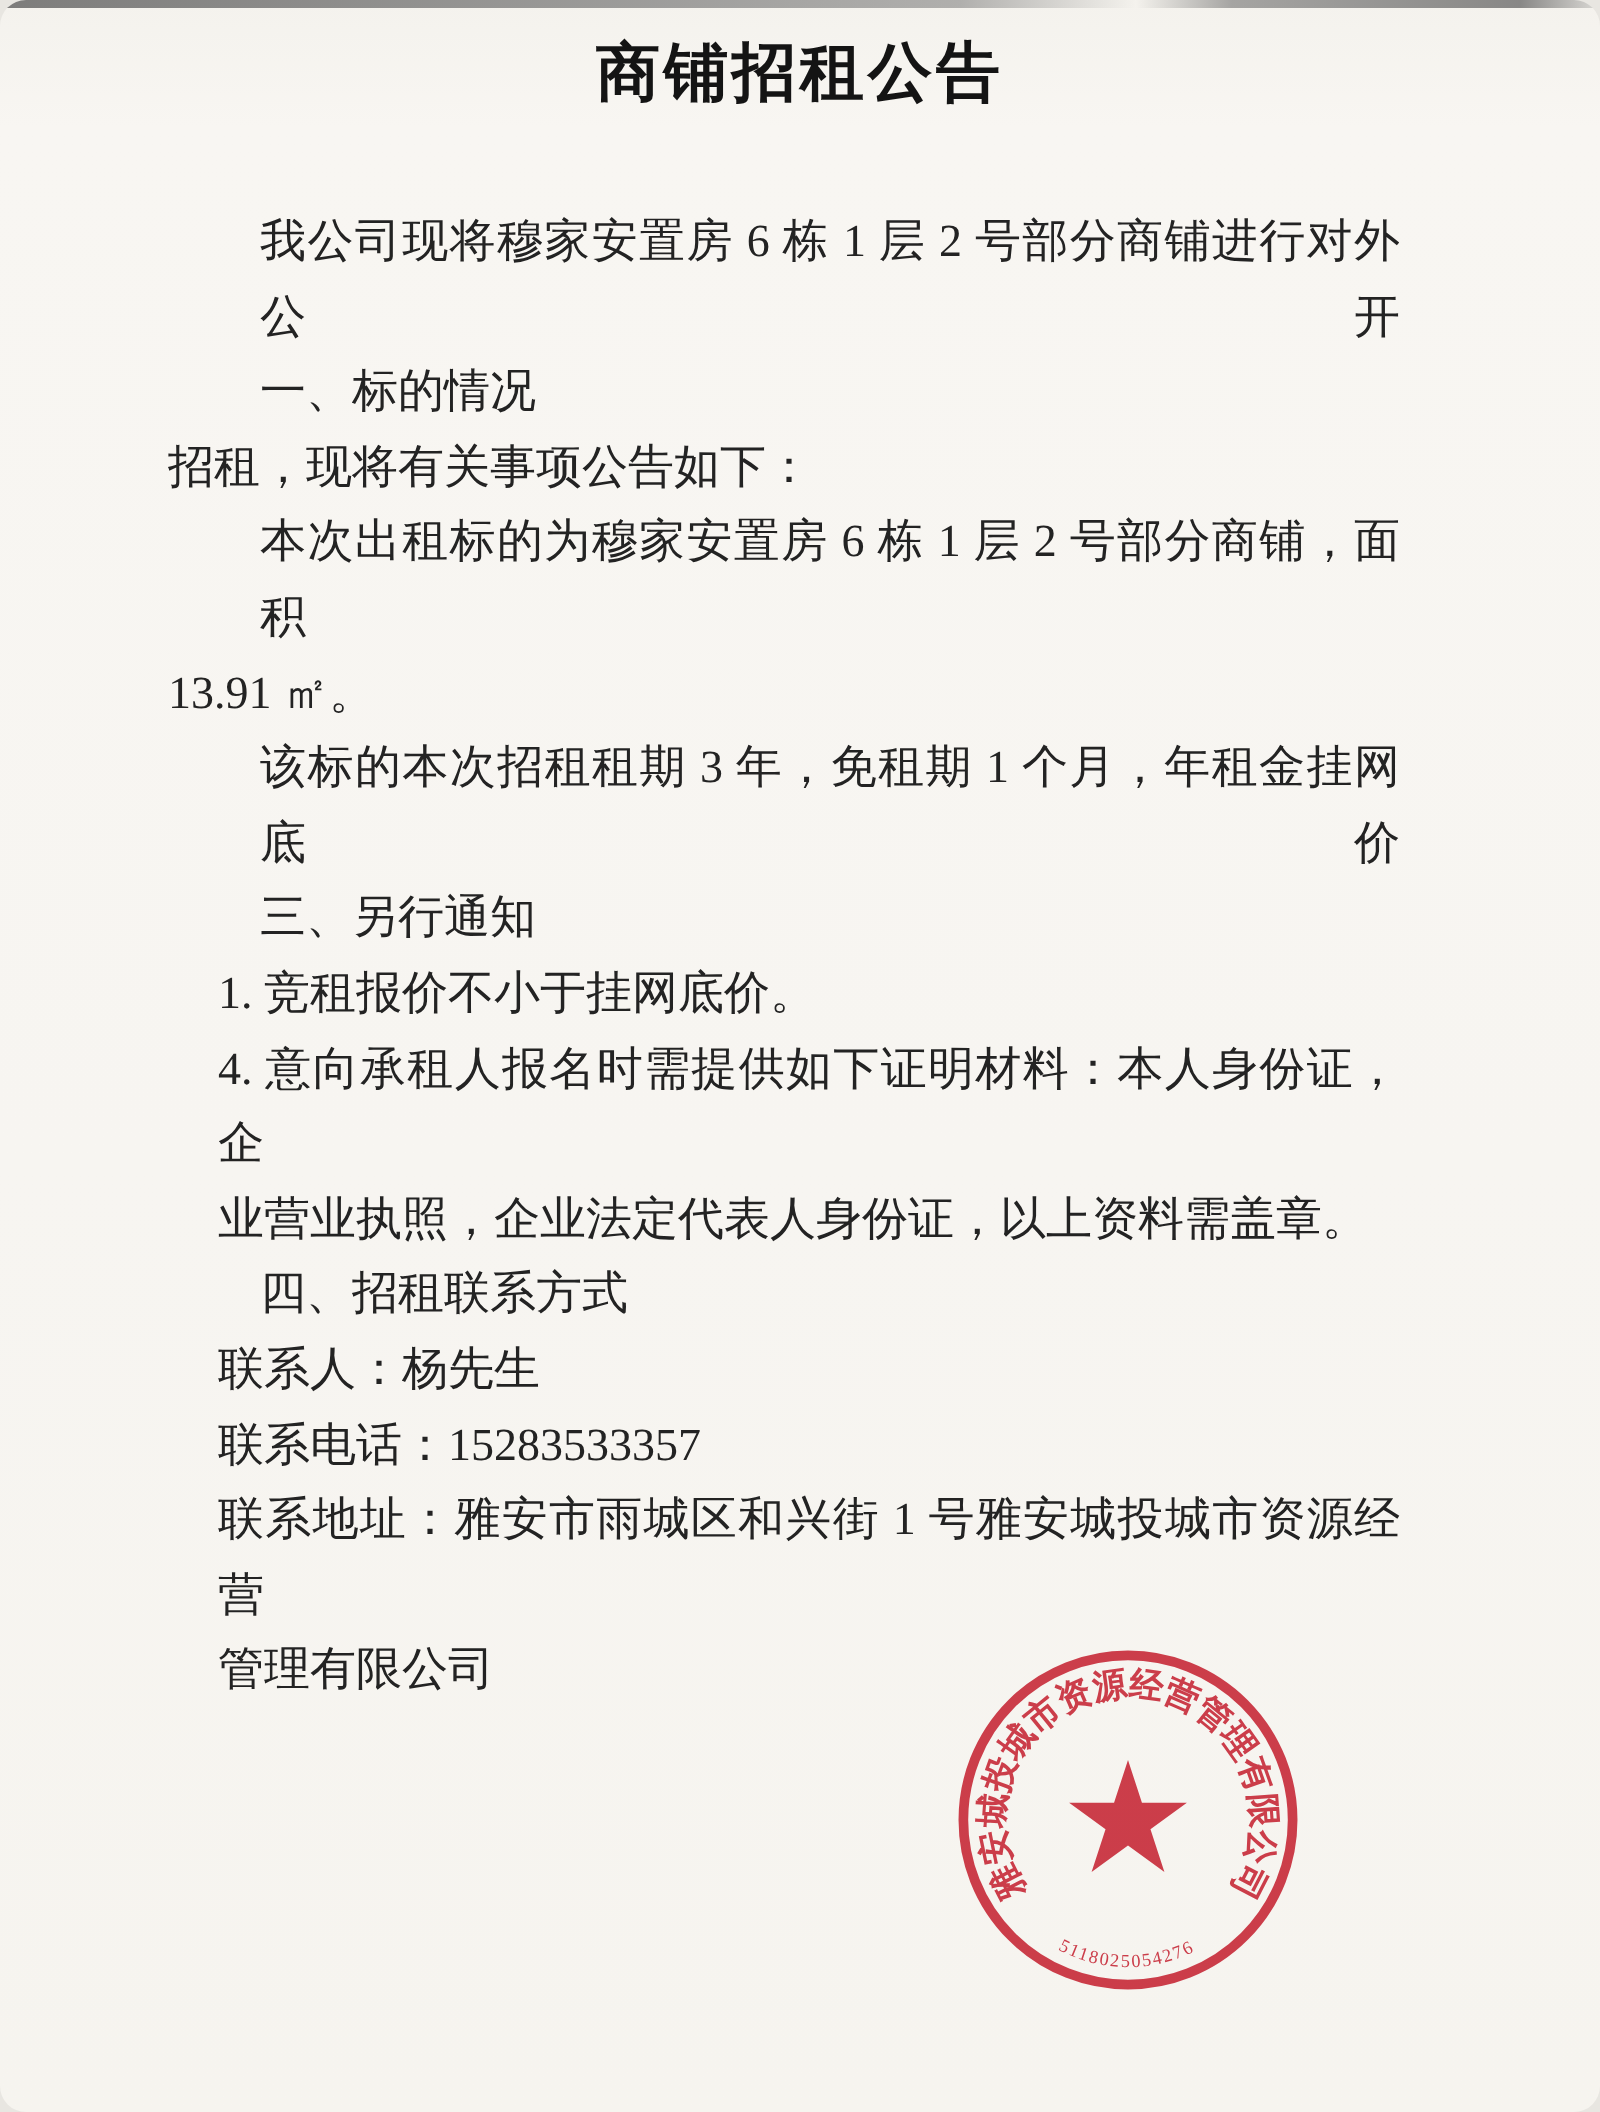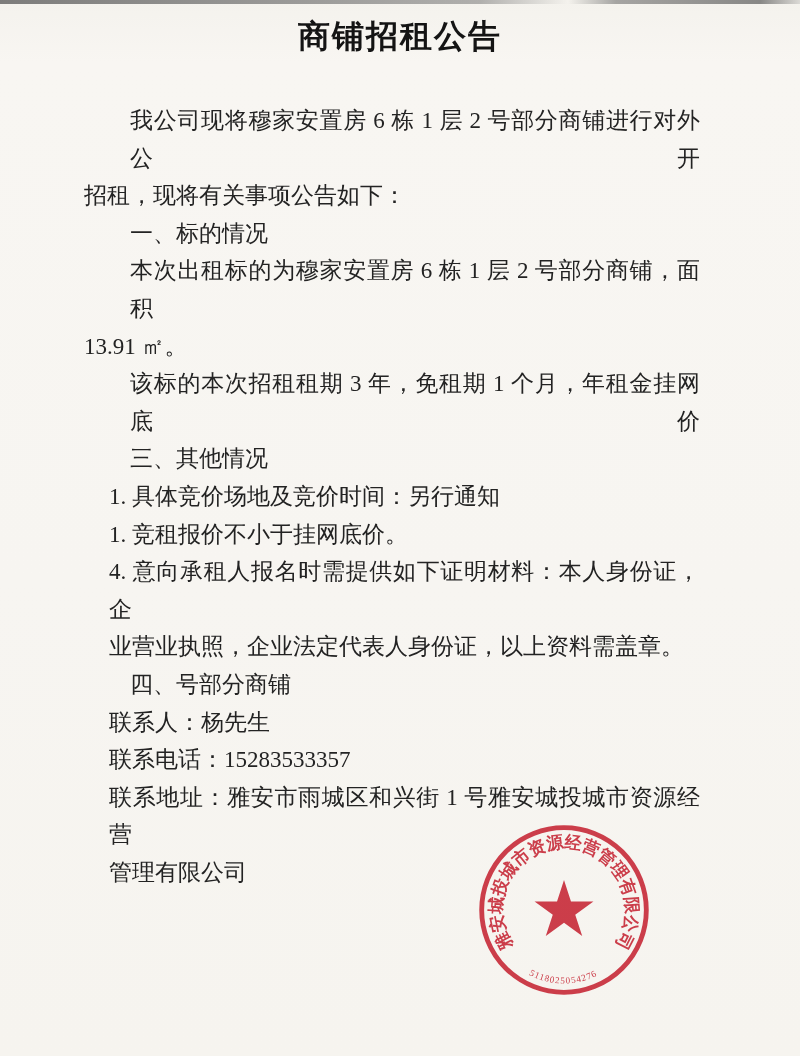--- a/index.html
+++ b/index.html
@@ -4,20 +4,21 @@
 <style>
   html,body{margin:0;padding:0;background:#e8e6e1;}
   .page{
     position:relative;
     width:800px;height:1056px;
     margin:0 auto;
     background:linear-gradient(180deg,#f4f2ed 0%,#f8f6f2 6%,#f7f5f1 55%,#f6f4ef 100%);
     overflow:hidden;
     font-family:"Liberation Serif", serif;
     color:#222222;
+    border-radius:13px;
   }
   .scan-edge{
     position:absolute;top:0;left:0;width:800px;height:4px;
     background:linear-gradient(to right,
       rgba(85,85,85,.75) 0%, rgba(110,110,110,.65) 40%,
       rgba(120,120,120,.55) 60%, rgba(150,150,150,0) 71%,
       rgba(100,100,100,.55) 77%, rgba(90,90,90,.7) 95%, rgba(120,120,120,.2) 100%);
   }
   .title{
     margin:14px 0 0 0;
@@ -50,35 +51,34 @@
 </head>
 <body>
 
 <div class="page">
   <div class="scan-edge"></div>
 
   <h1 class="title">商铺招租公告</h1>
 
   <div class="content">
     <div class="ln ind2 just">我公司现将穆家安置房 6 栋 1 层 2 号部分商铺进行对外公开</div>
+    <div class="ln ind2">一、标的情况</div>
+
     <div class="ln">招租，现将有关事项公告如下：</div>
-
-    <div class="ln ind2">一、标的情况</div>
     <div class="ln ind2 just">本次出租标的为穆家安置房 6 栋 1 层 2 号部分商铺，面积</div>
     <div class="ln">13.91 ㎡。</div>
 
     <div class="ln ind2 just">该标的本次招租租期 3 年，免租期 1 个月，年租金挂网底价</div>
 
-    <div class="ln ind2">三、其他情况</div>
-    <div class="ln ind1">1. 具体竞价场地及竞价时间：另行通知</div>
+    <div class="ln ind2">三、另行通知</div>
     <div class="ln ind1">1. 竞租报价不小于挂网底价。</div>
     <div class="ln ind1 just">4. 意向承租人报名时需提供如下证明材料：本人身份证，企</div>
     <div class="ln ind1">业营业执照，企业法定代表人身份证，以上资料需盖章。</div>
 
-    <div class="ln ind2">四、号部分商铺</div>
+    <div class="ln ind2">四、招租联系方式</div>
     <div class="ln ind1">联系人：杨先生</div>
     <div class="ln ind1">联系电话：15283533357</div>
     <div class="ln ind1 just">联系地址：雅安市雨城区和兴街 1 号雅安城投城市资源经营</div>
     <div class="ln ind1">管理有限公司</div>
 
   </div>
 
   <svg class="seal" viewBox="0 0 190 190" xmlns="http://www.w3.org/2000/svg">
     <defs>
       <path id="sealArcTop" d="M 42.6 131.7 A 64 64 0 1 1 147.4 131.7" fill="none"></path>

